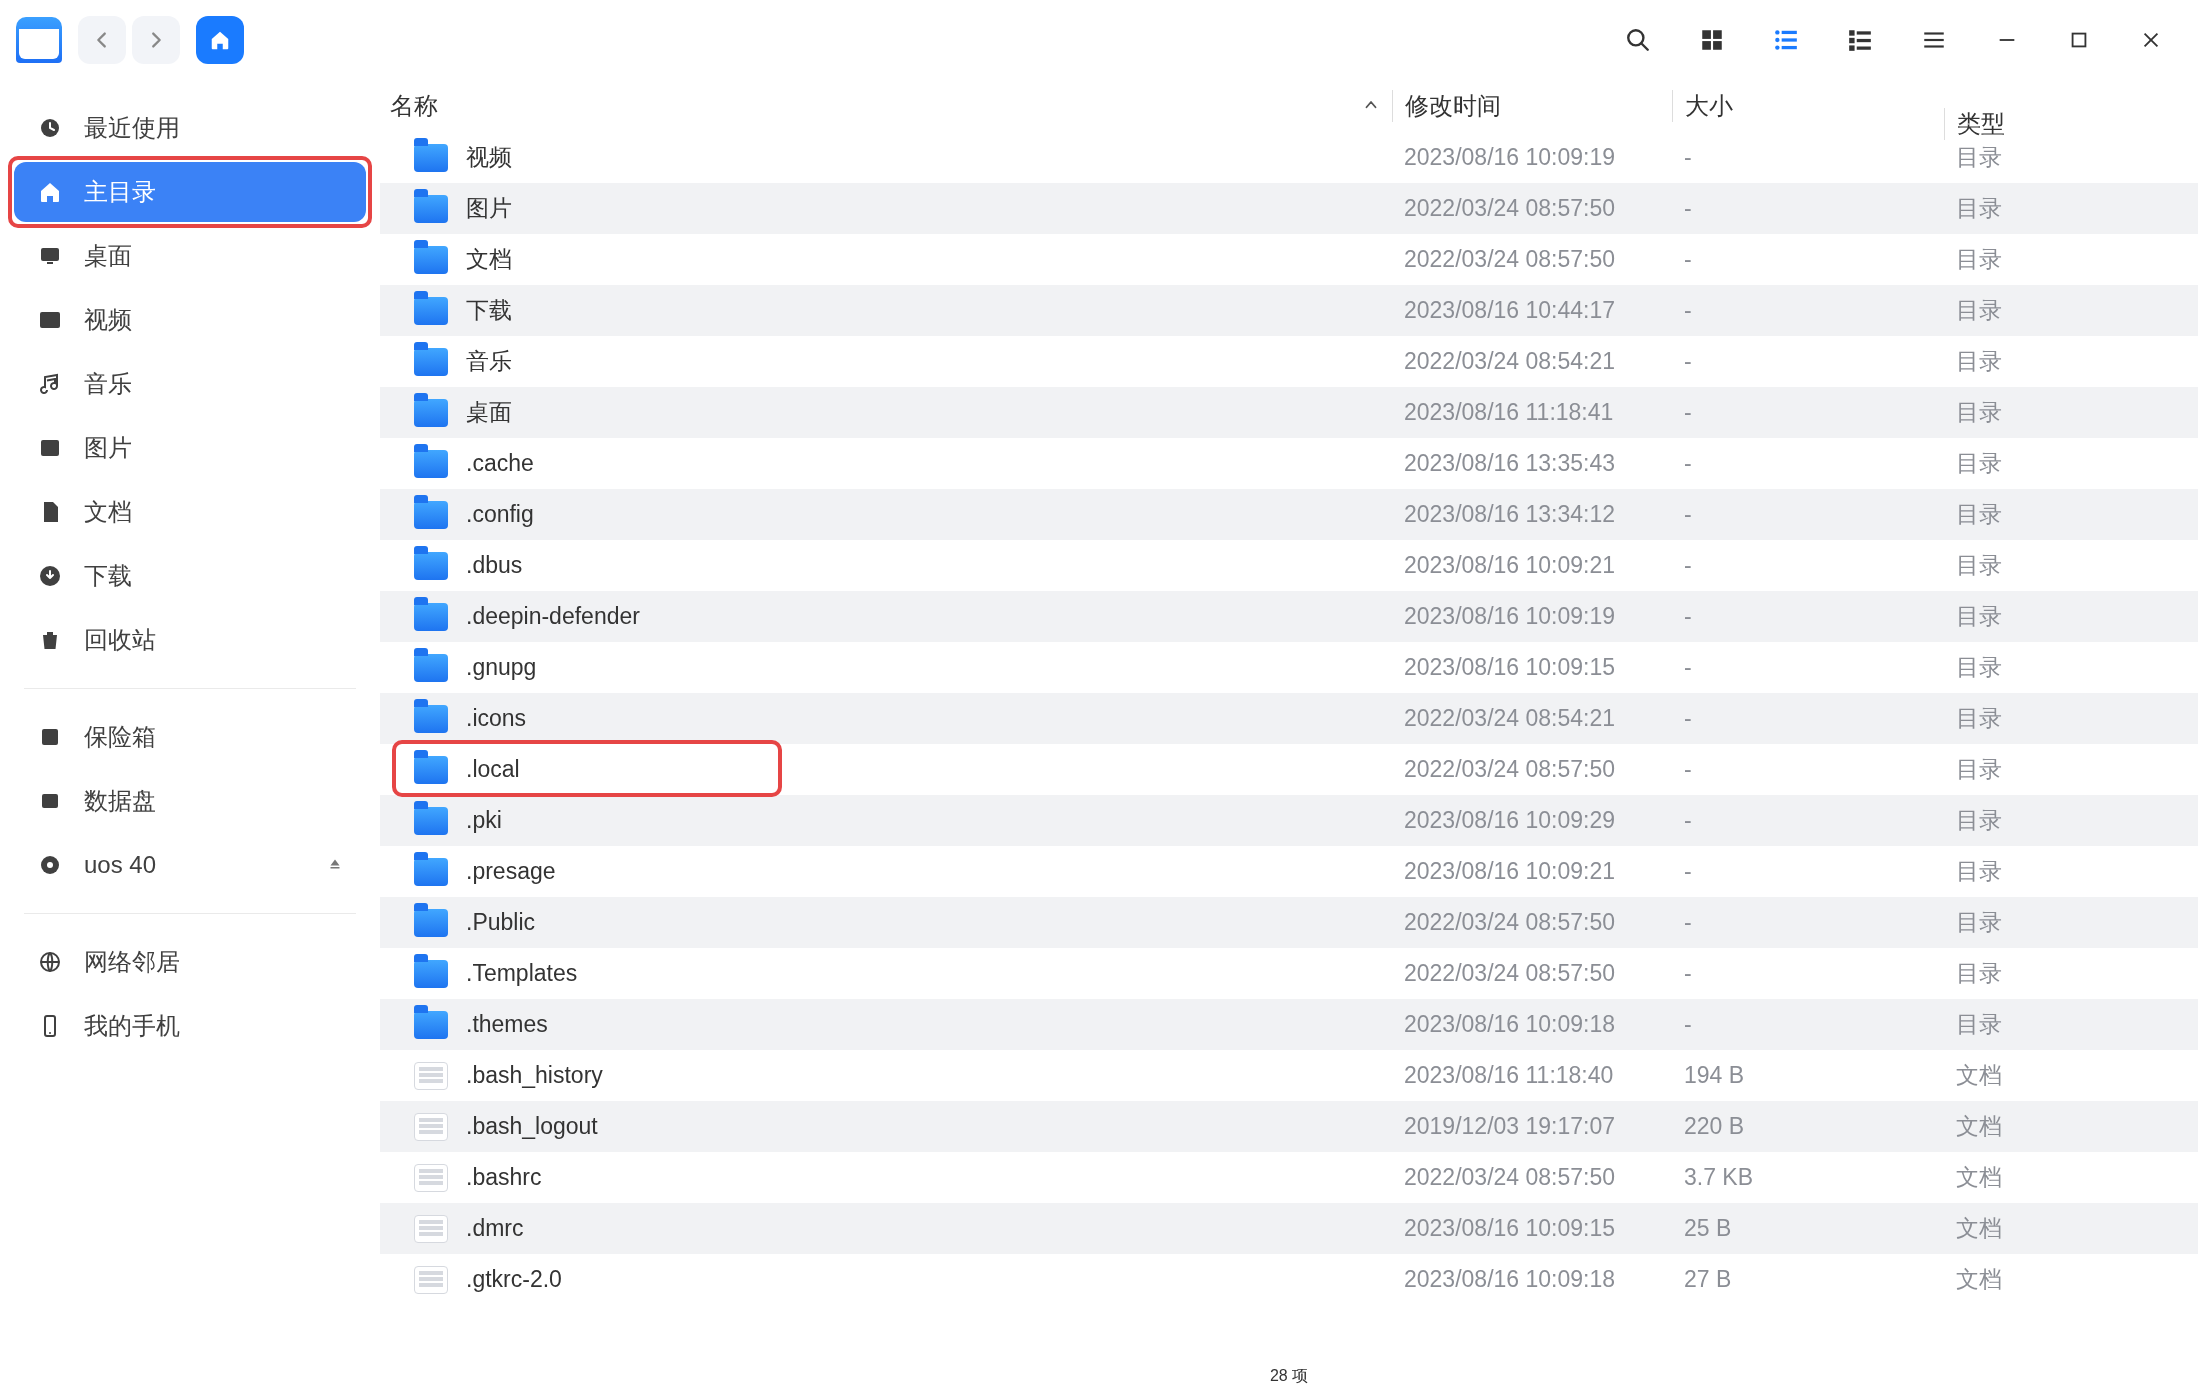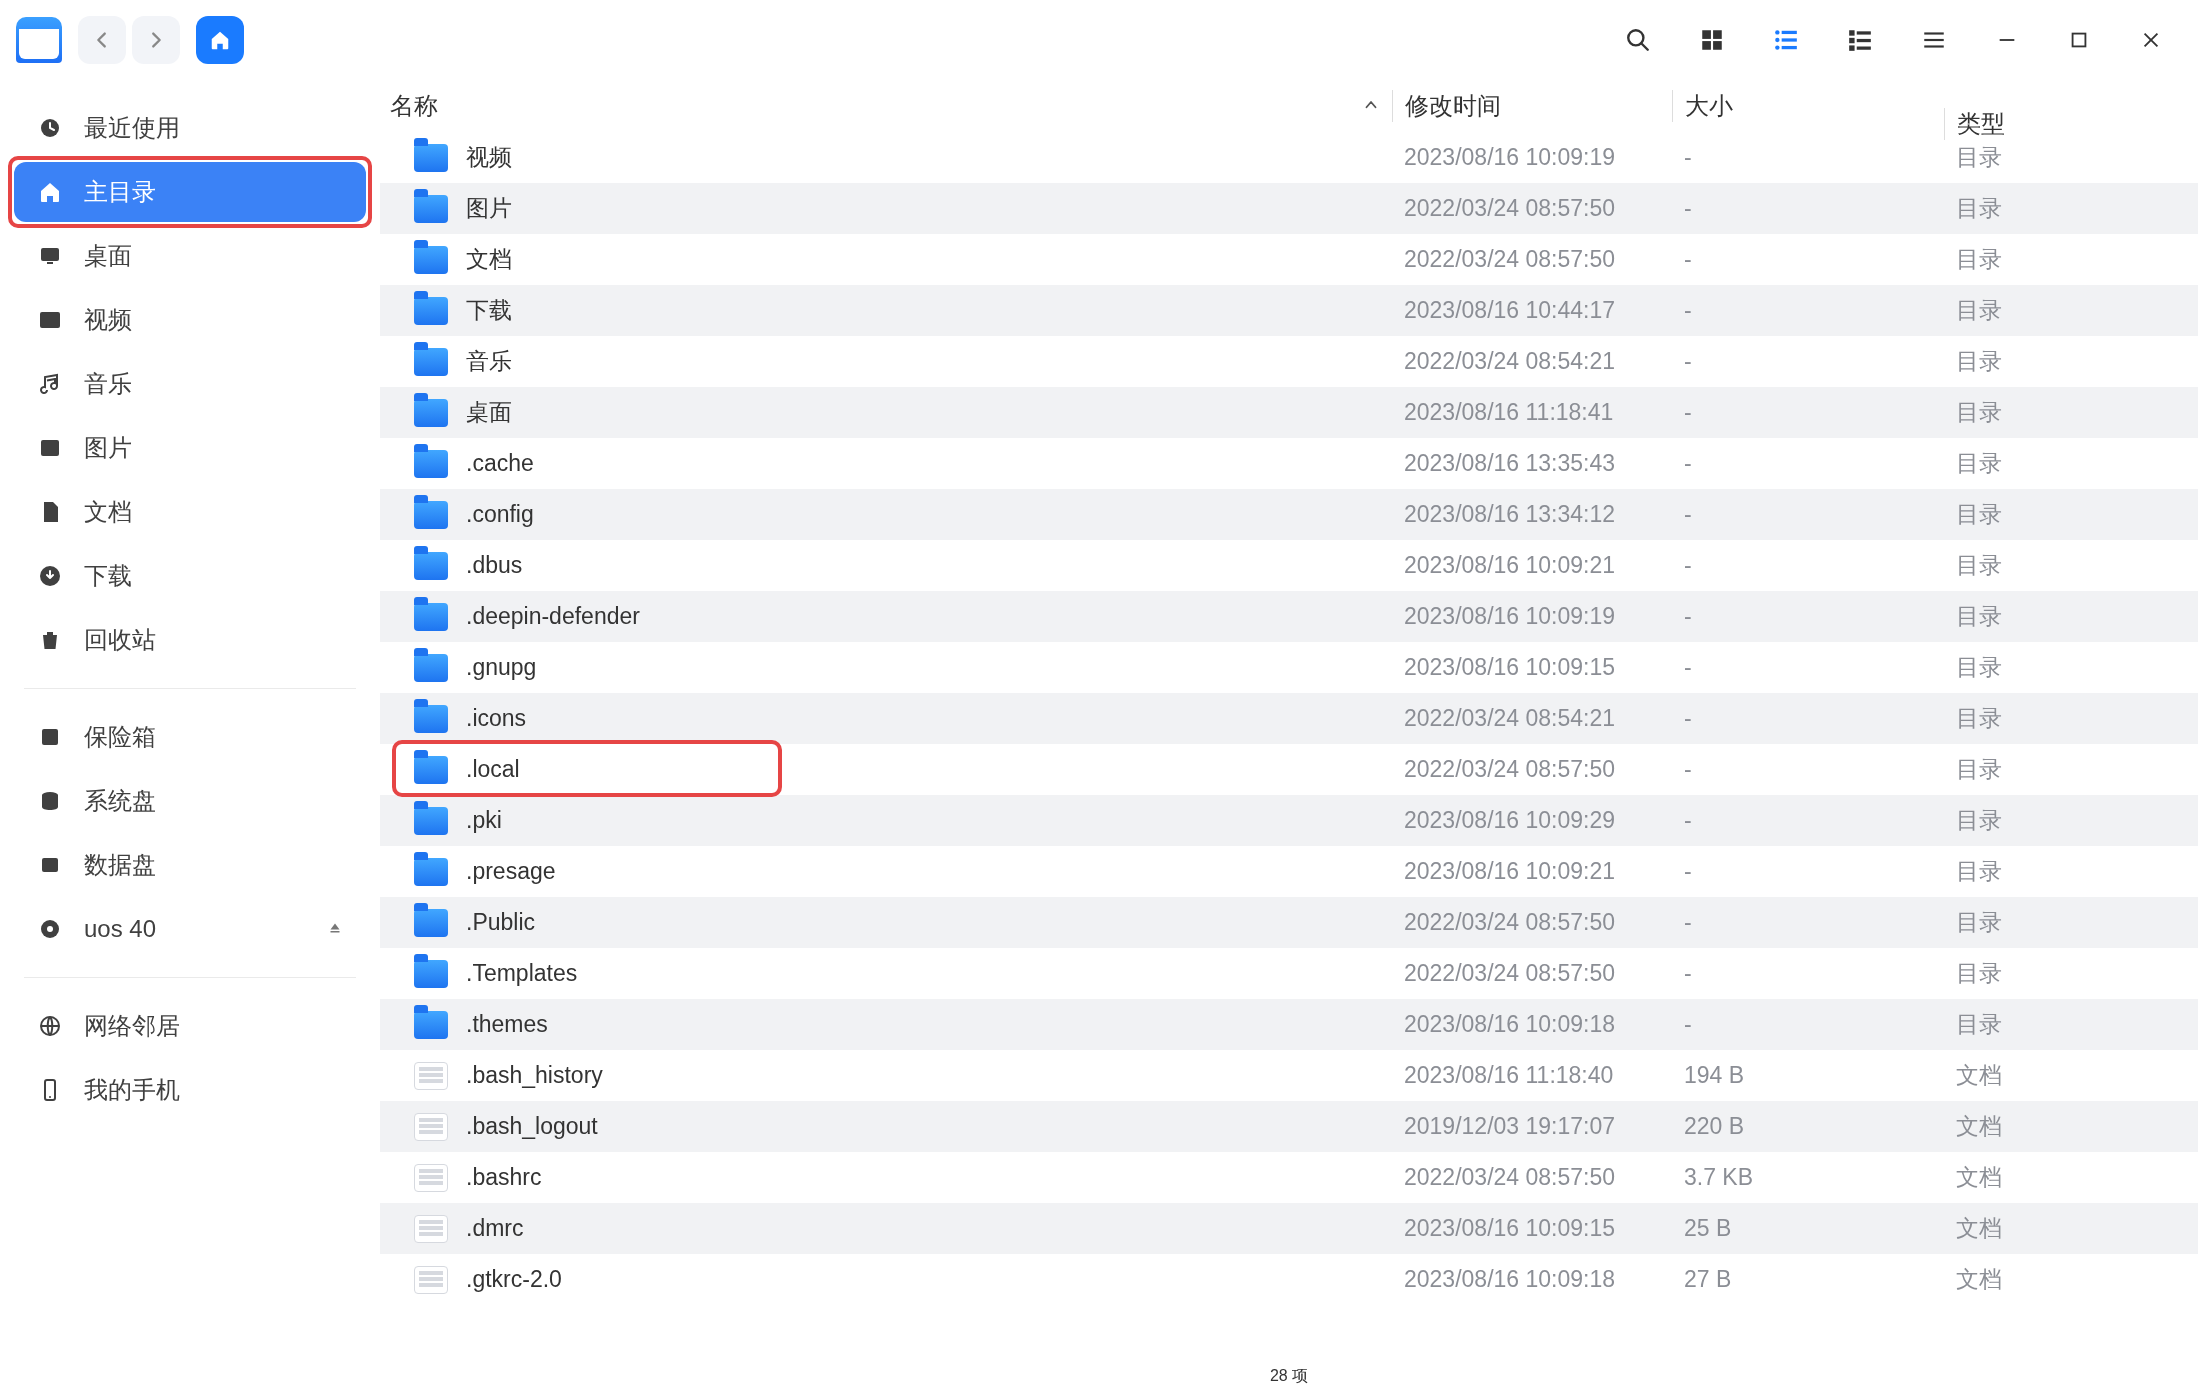--- a/index.html
+++ b/index.html
@@ -243,29 +243,20 @@
           <span class="icon">
             <svg viewBox="0 0 24 24">
               <rect x="4" y="4" width="16" height="16" rx="2" fill="currentColor"></rect>
             </svg>
           </span>
           <span>保险箱</span>
         </div>
         <div class="sbitem">
           <span class="icon">
             <svg viewBox="0 0 24 24">
-              <ellipse cx="12" cy="6" rx="8" ry="3" fill="currentColor"></ellipse>
-              <path d="M4 6v12c0 1.7 3.6 3 8 3s8-1.3 8-3V6" fill="currentColor"></path>
-            </svg>
-          </span>
-          <span>系统盘</span>
-        </div>
-        <div class="sbitem">
-          <span class="icon">
-            <svg viewBox="0 0 24 24">
               <rect x="4" y="5" width="16" height="14" rx="2" fill="currentColor"></rect>
             </svg>
           </span>
           <span>数据盘</span>
         </div>
         <div class="sbitem">
           <span class="icon">
             <svg viewBox="0 0 24 24">
               <circle cx="12" cy="12" r="9" fill="currentColor"></circle>
               <circle cx="12" cy="12" r="3" fill="#fff"></circle>

